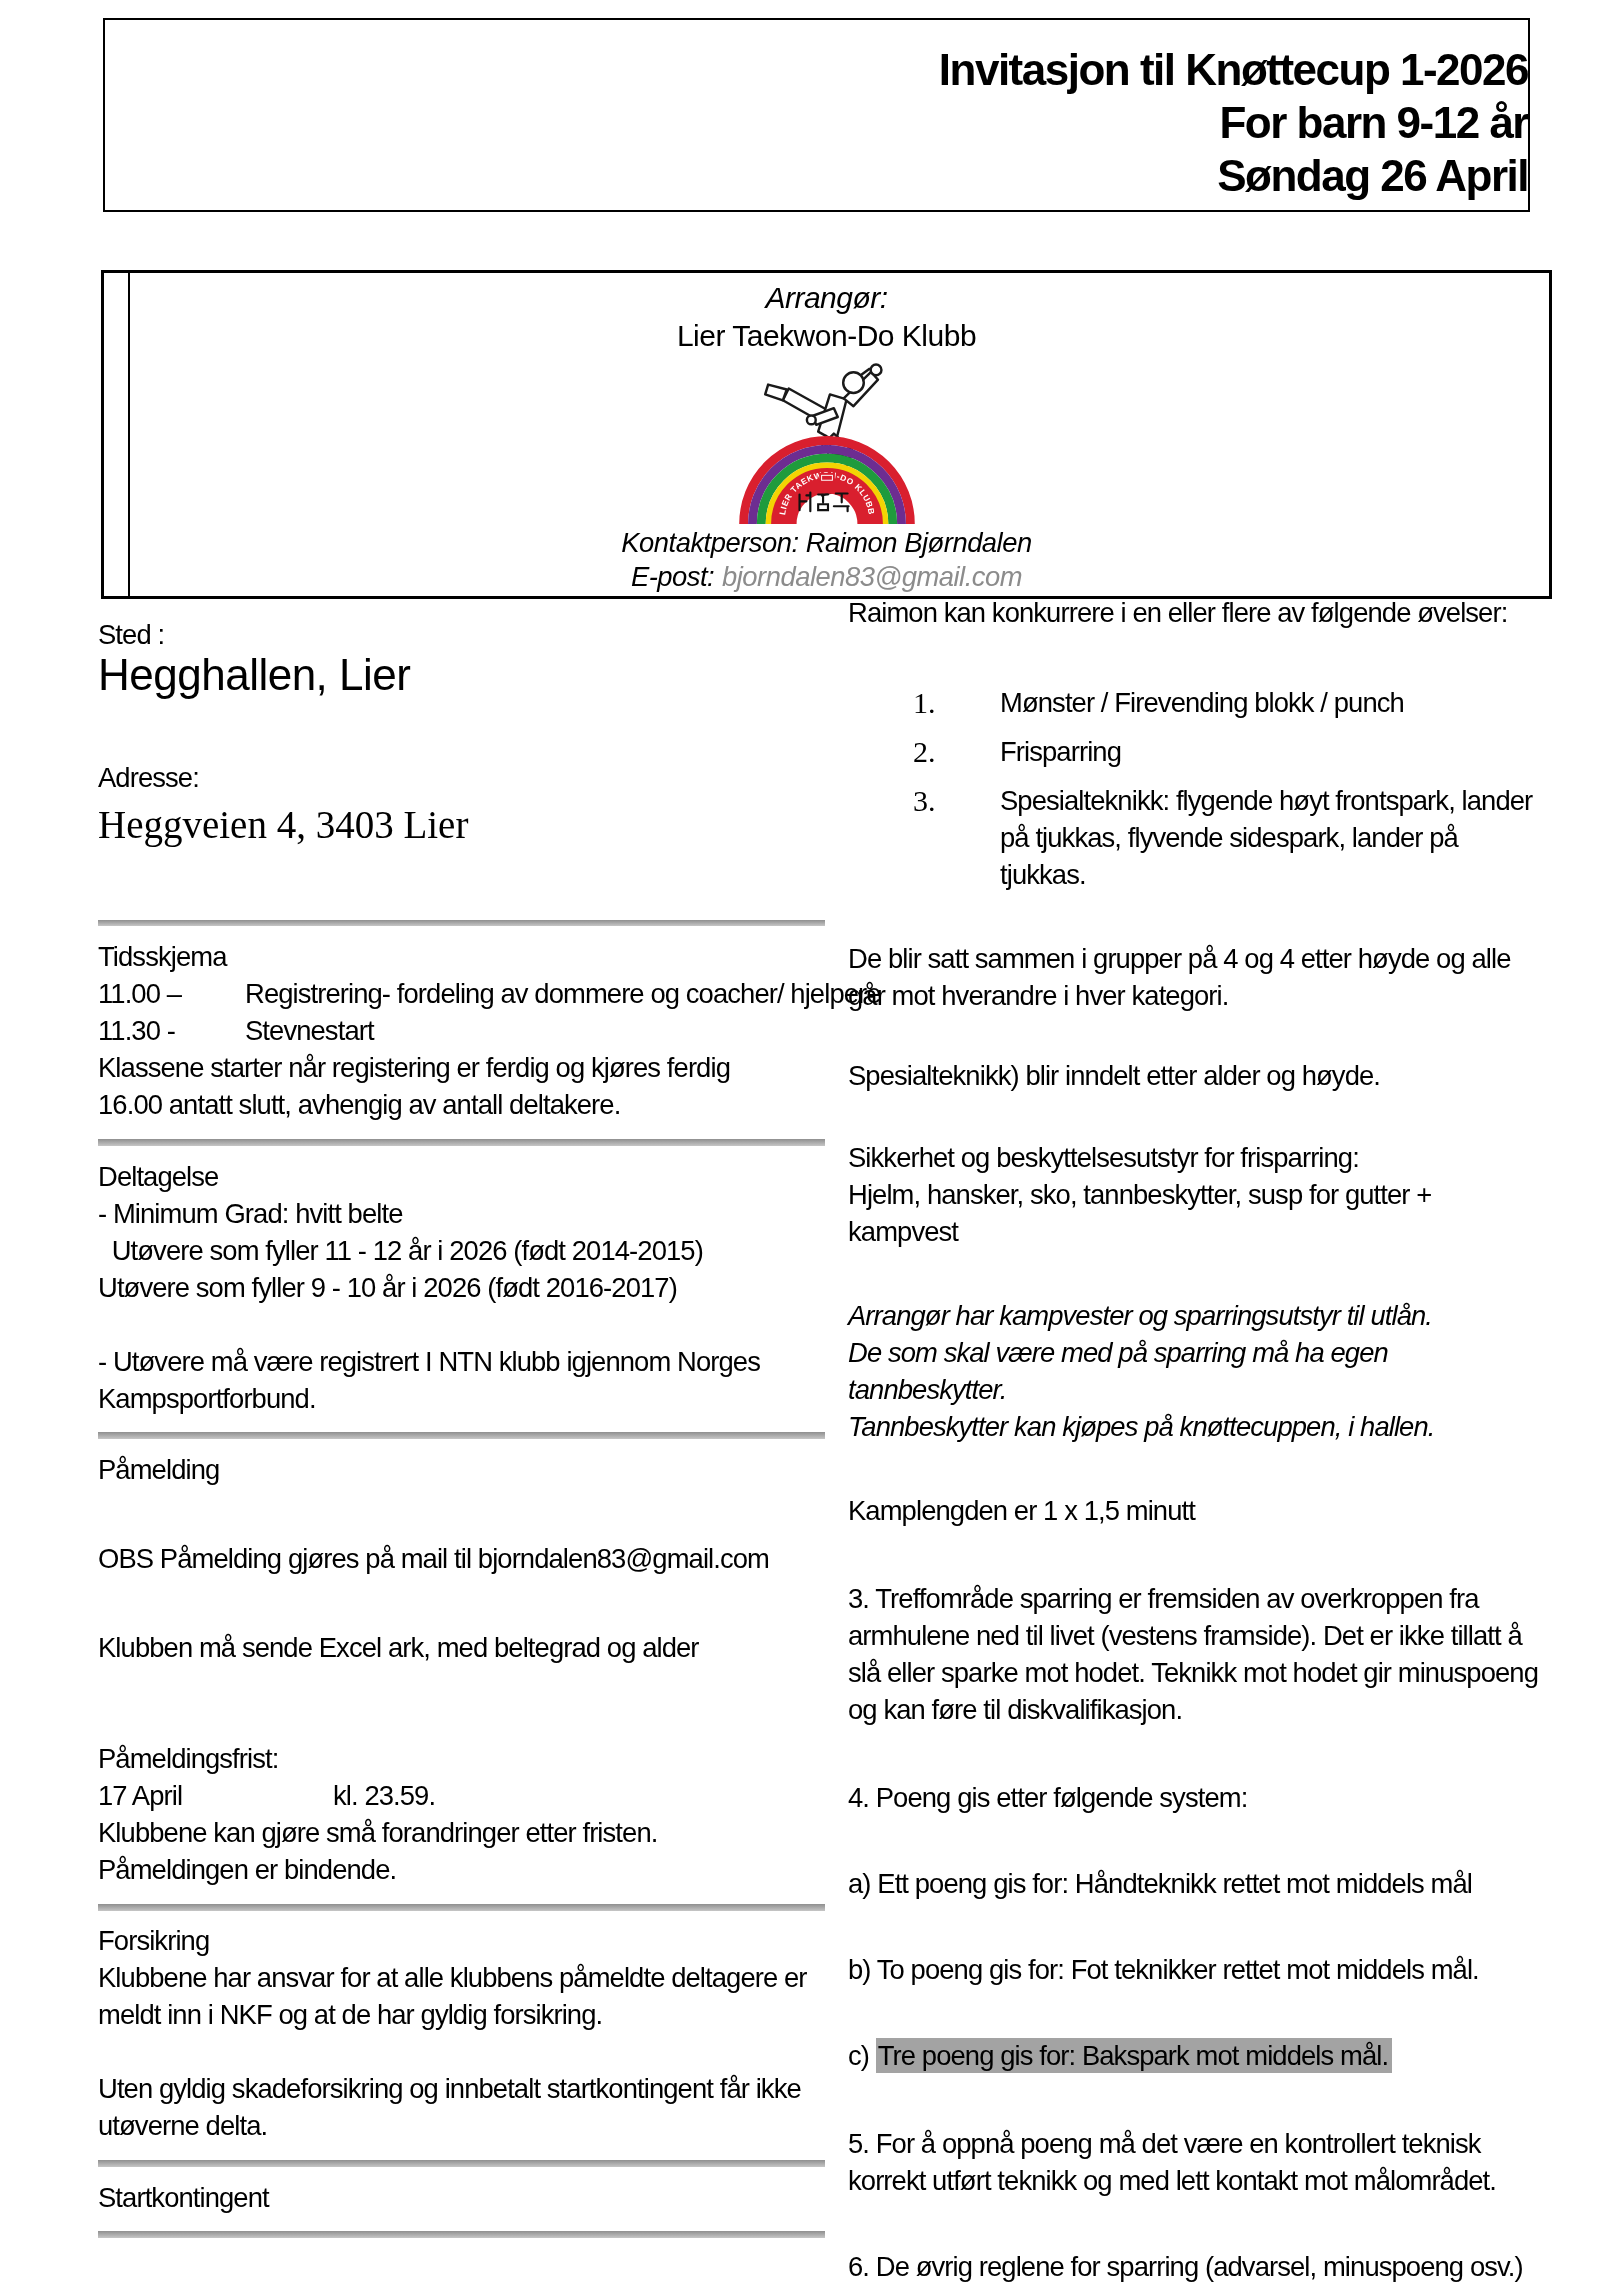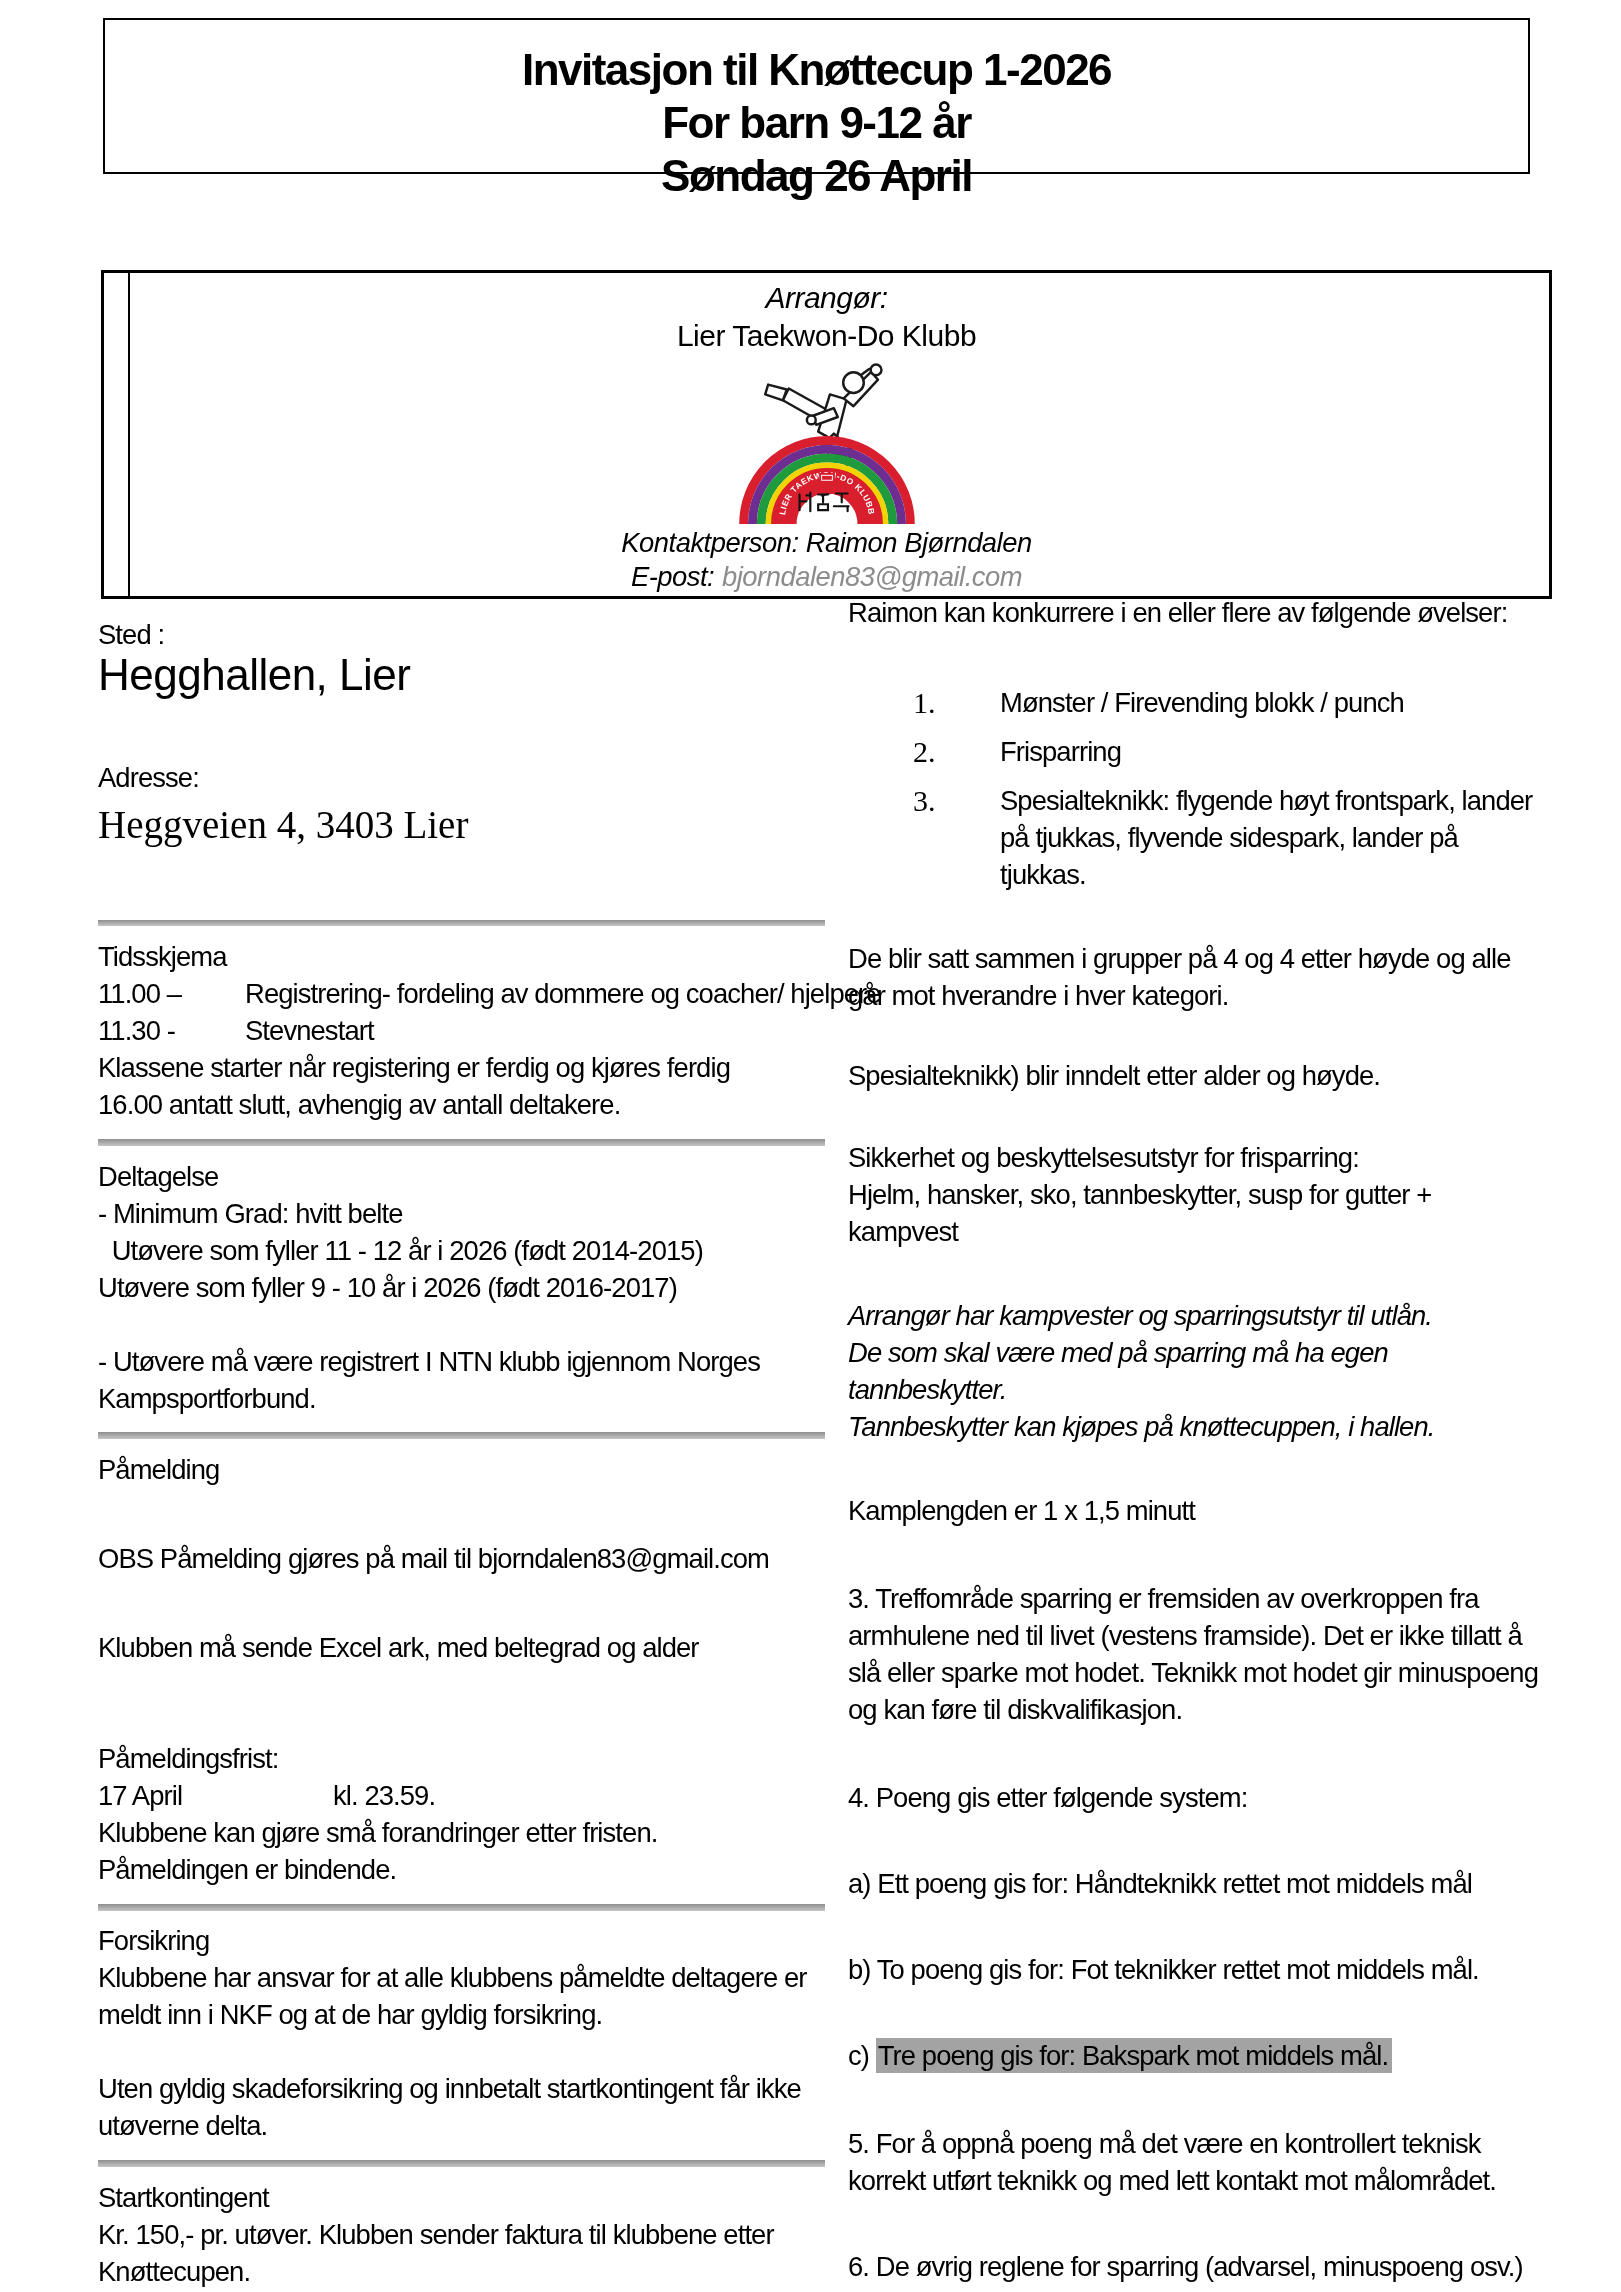--- a/index.html
+++ b/index.html
@@ -1,20 +1,20 @@
 <!DOCTYPE html>
 <html><head>
 <meta charset="utf-8">
 <style>
   html,body{margin:0;padding:0;background:#ffffff;}
   .page{position:relative;width:1621px;height:2293px;background:#fff;overflow:hidden;
         font-family:"Liberation Sans",sans-serif;color:#000;}
   
-  .title-box{position:absolute;left:103px;top:17.6px;width:1427px;height:156px;
-             border:2.9px solid #000;box-sizing:border-box;text-align:center;}
+  .title-box{position:absolute;left:103px;top:17.6px;width:1427px;height:194px;
+             border:2.9px solid #000;box-sizing:border-box;text-align:right;}
   .title-line{font-weight:bold;font-size:44px;line-height:53px;letter-spacing:-1.5px;}
   .title-box .inner{padding-top:23.5px;}
   .org-box{position:absolute;left:101px;top:225px;width:1451px;height:329px;
            border:3.9px solid #000;box-sizing:border-box;text-align:center;margin-top:45px;}
   .org-innerline{position:absolute;left:23.5px;top:0;bottom:0;width:2px;background:#000;}
   .org-label{font-style:italic;font-size:30px;line-height:37px;padding-top:5.9px;letter-spacing:-0.5px;}
   .org-club{font-size:30px;line-height:39px;letter-spacing:-0.5px;}
   .logo-wrap{margin:2px auto 0 auto;width:206px;height:169px;}
   .org-contact{font-style:italic;font-size:27.4px;line-height:34px;letter-spacing:-0.5px;}
   .org-email{font-style:italic;font-size:27.4px;line-height:34px;letter-spacing:-0.5px;}
@@ -139,21 +139,20 @@
     <p>Klubbene kan gjøre små forandringer etter fristen.</p>
     <p>Påmeldingen er bindende.</p>
 
     <div class="rule mt16"></div>
     <p class="mt12">Forsikring</p>
     <p>Klubbene har ansvar for at alle klubbens påmeldte deltagere er meldt inn i NKF og at de har gyldig forsikring.</p>
     <p class="mt38">Uten gyldig skadeforsikring og innbetalt startkontingent får ikke utøverne delta.</p>
 
     <div class="rule mt16"></div>
     <p class="mt12">Startkontingent</p>
-    <p>Kr. 150,- pr. utøver. Klubben sender faktura til klubbene etter Knøttecupen.</p>
 
     <div class="rule mt16"></div>
 
   </div>
 
   <div class="col col-right">
     <p>Raimon kan konkurrere i en eller flere av følgende øvelser:</p>
 
     <div class="olist">
       <div class="li">

